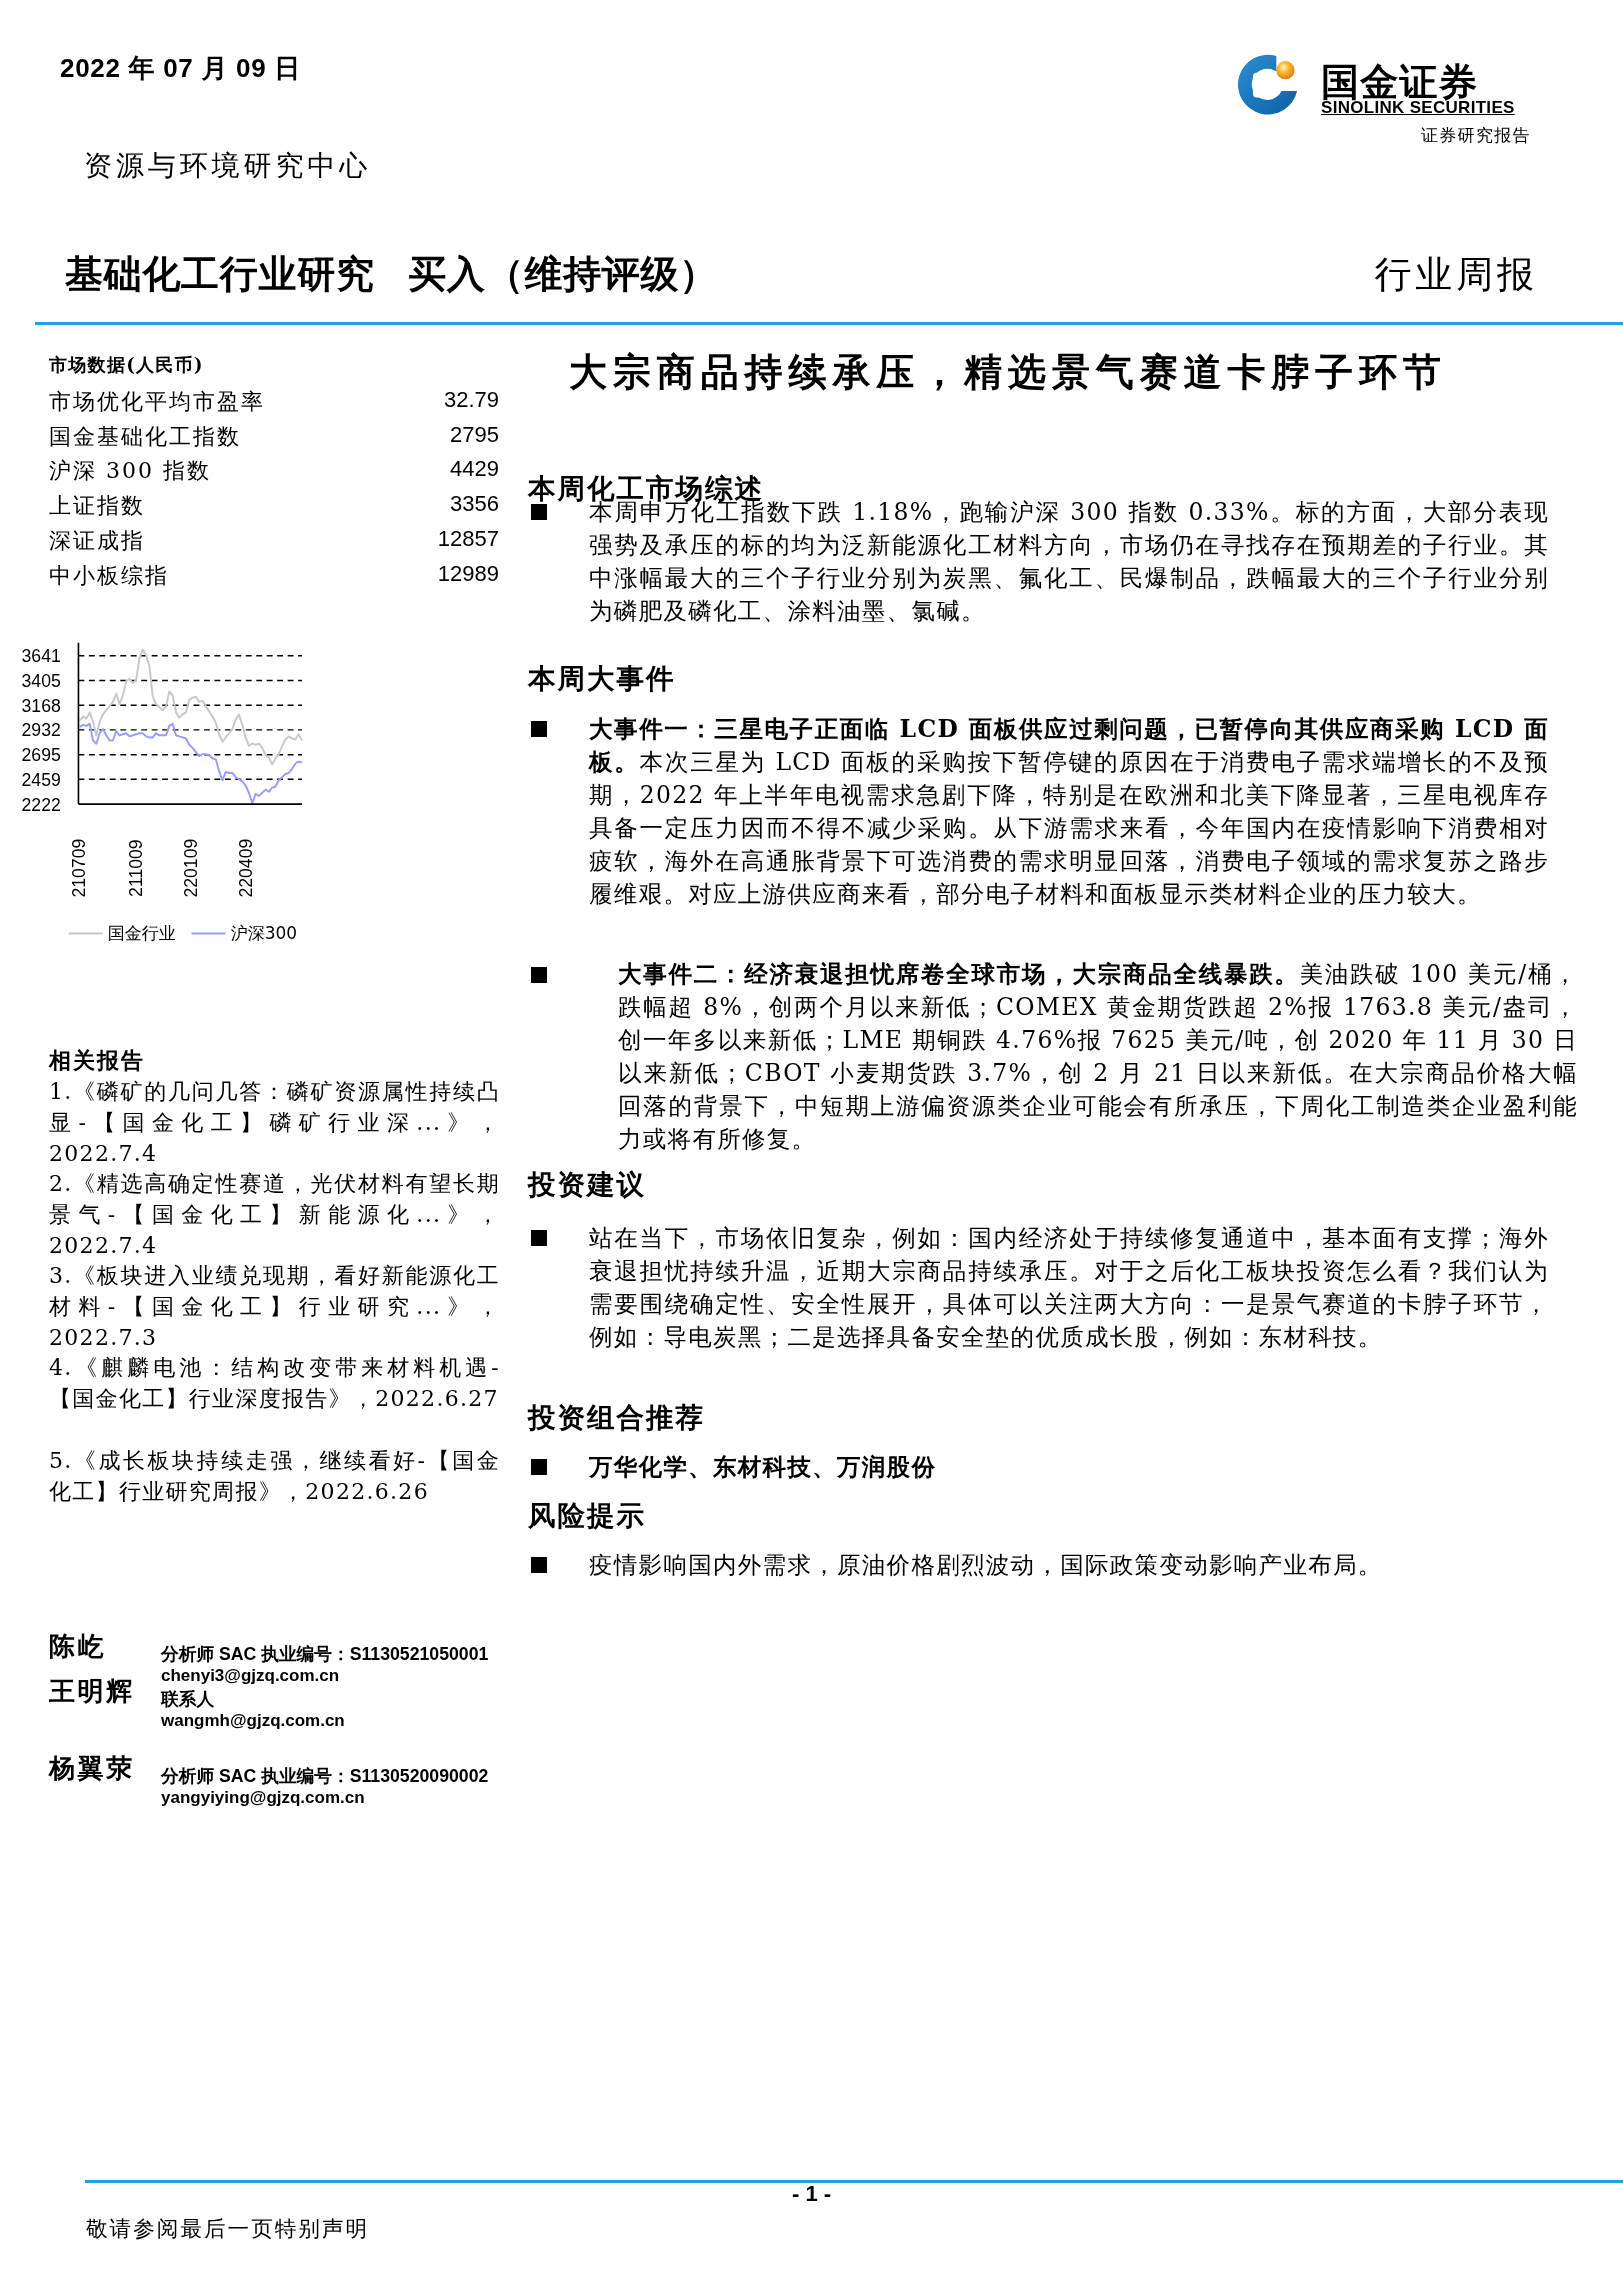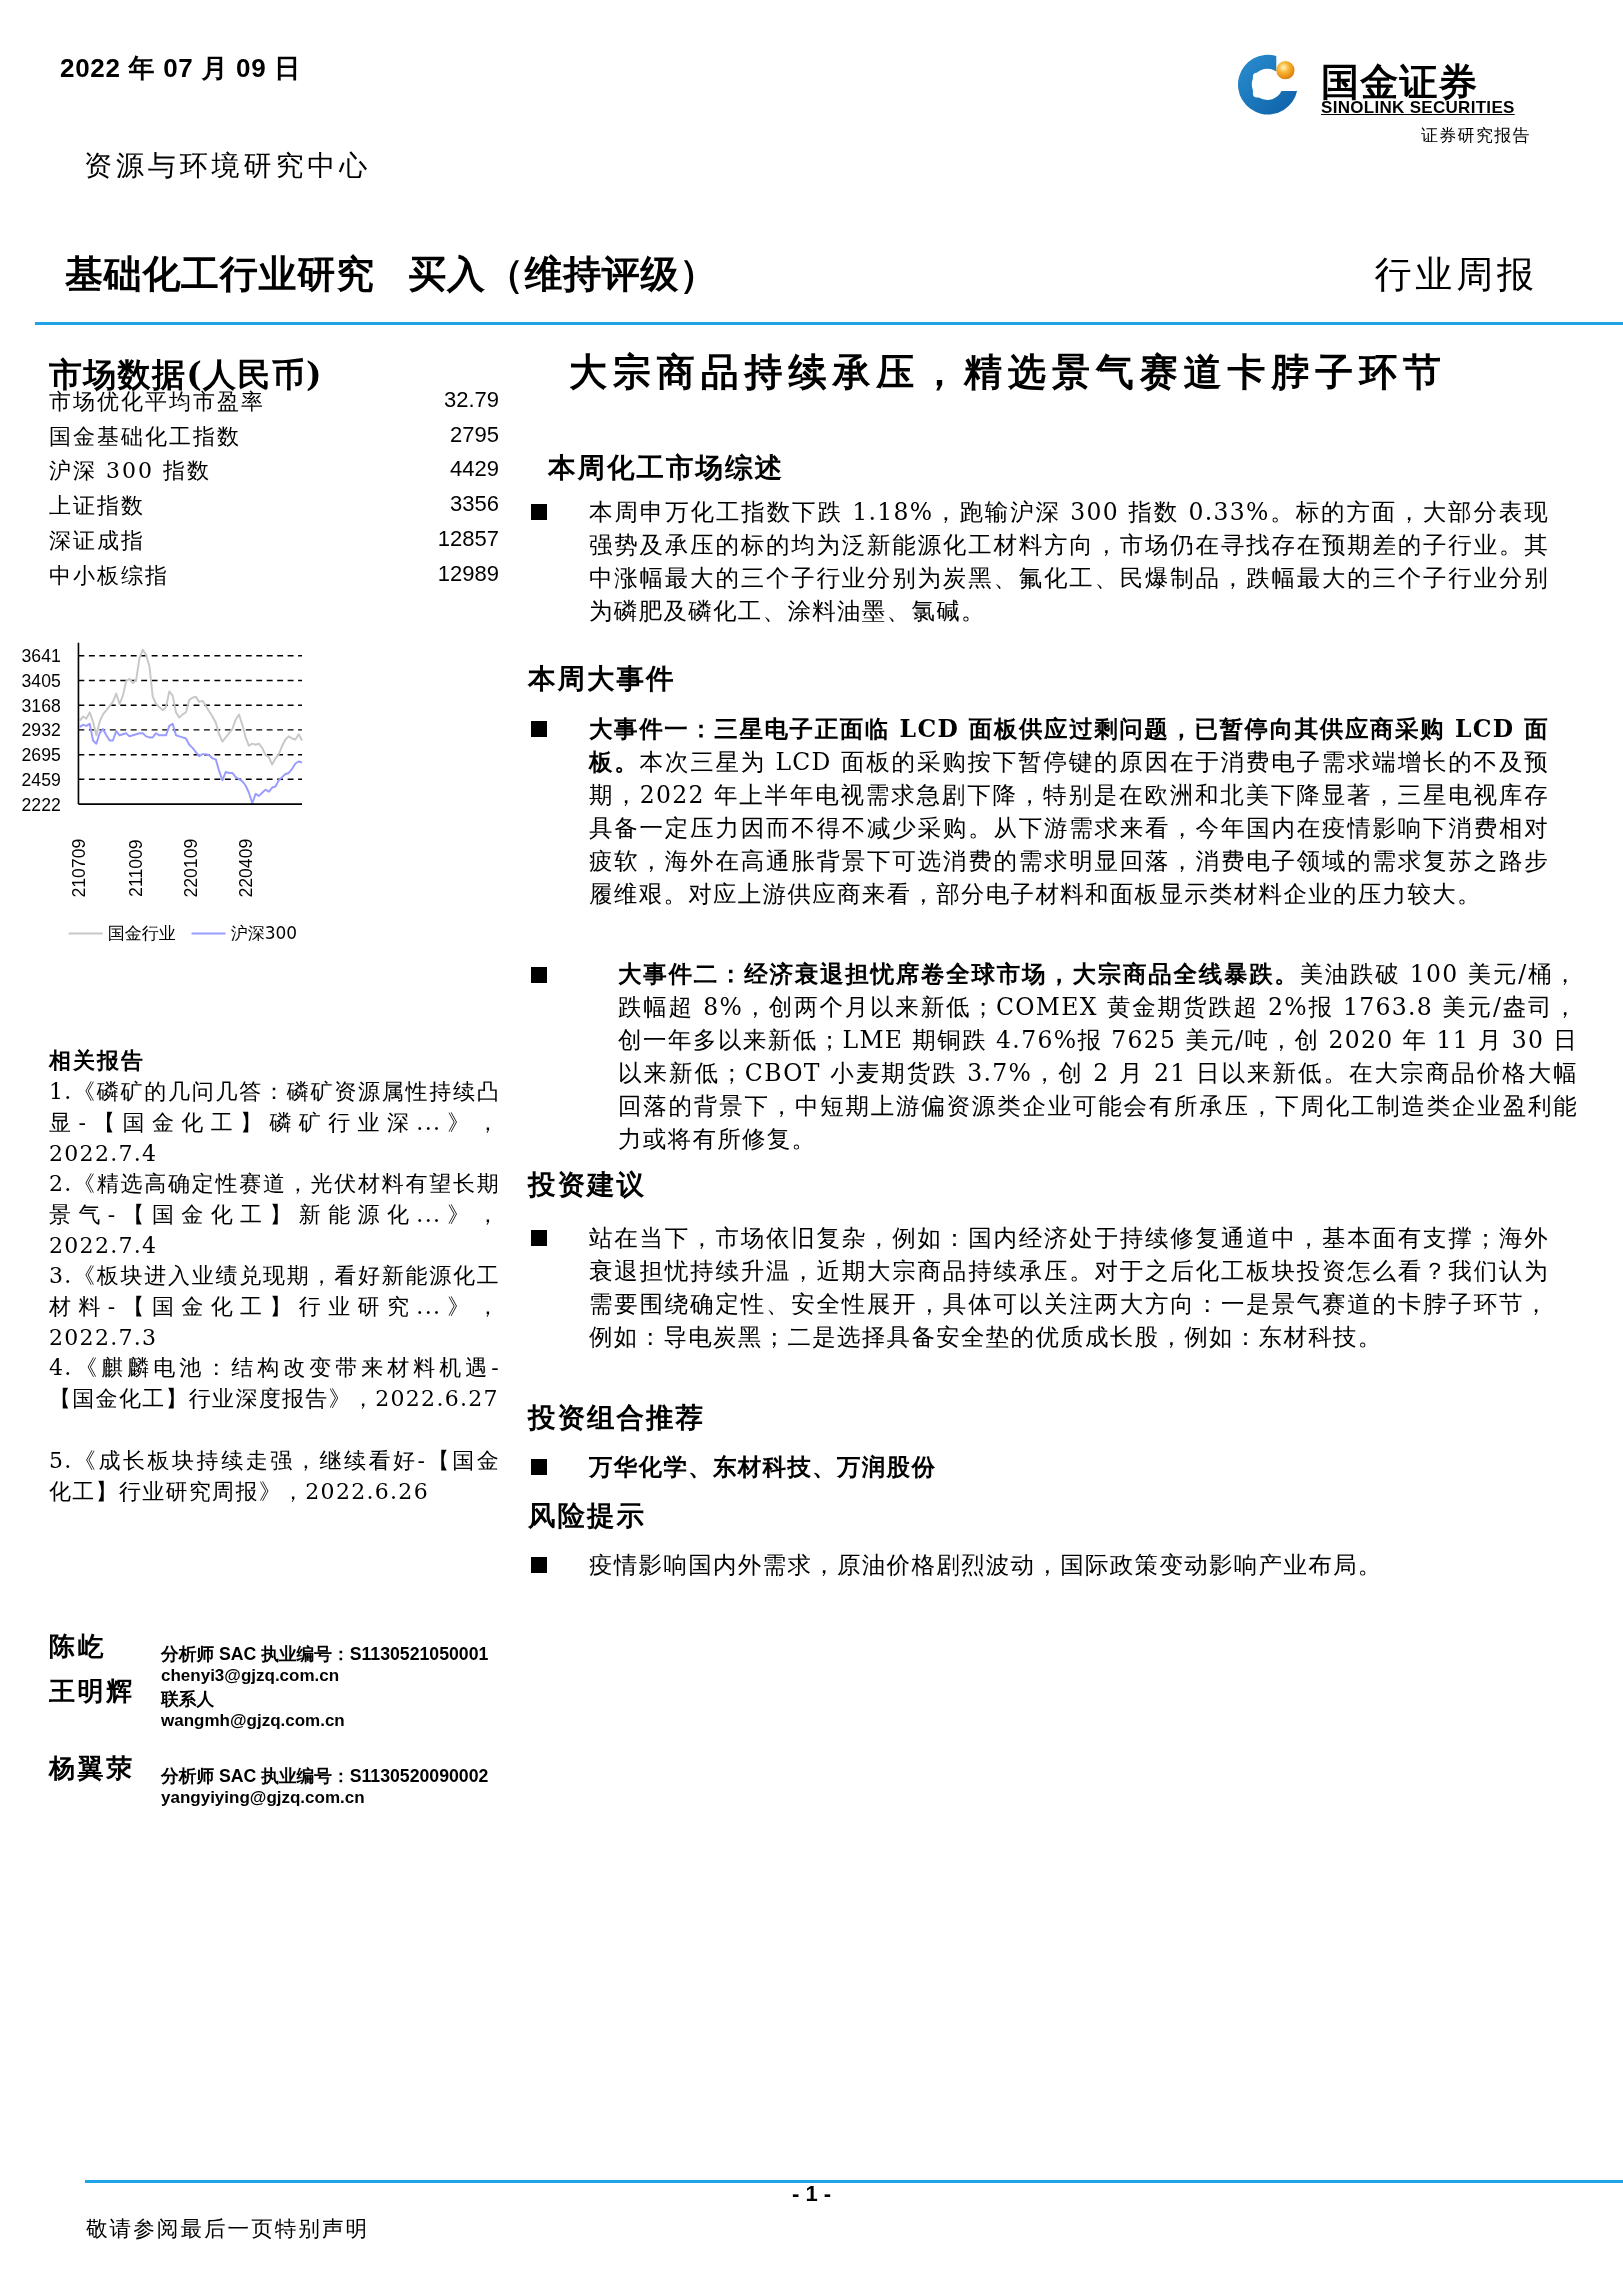--- a/index.html
+++ b/index.html
@@ -12,21 +12,21 @@
   #headline-left { left:65px; top:249px; font-size:38px; font-weight:bold; letter-spacing:0.7px; white-space:pre; }
   #report-type { right:85px; top:250px; font-size:37px; letter-spacing:3.9px; }
   .blue-rule { position:absolute; height:3.3px; background:#1ea4e6; }
   #logo { left:1236px; top:52px; width:327px; height:98px; }
   #logo-mark { position:absolute; left:0; top:0; width:65px; height:65px; }
   #logo-cn { position:absolute; left:85px; top:5.2px; font-size:38px; font-weight:bold; letter-spacing:1.3px; }
   #logo-en { position:absolute; left:85px; top:46px; font-size:17px; font-weight:bold; letter-spacing:0.3px;text-decoration:underline; }
   #logo-sub { position:absolute; left:185px; top:72px; font-size:17px; letter-spacing:1.3px; }
 
   
-  #market-title { left:49px; top:353px; font-size:33px; font-weight:bold; letter-spacing:1.3px; }
+  #market-title { left:49px; top:353px; font-size:18px; font-weight:bold; letter-spacing:1.3px; }
   .mrow { position:absolute; left:49px; width:450px; font-size:22px; height:34px; }
   .mrow .lab { position:absolute; left:0; letter-spacing:2px; }
   .mrow .val { position:absolute; right:0; font-family:"Liberation Sans", sans-serif; }
   #chart-svg { position:absolute; left:0; top:621px; width:523px; height:425px; }
   #related-title { left:49px; top:1046px; font-size:22px; font-weight:bold; letter-spacing:2px; }
   .rel { position:absolute; left:49px; width:451px; font-size:22px; line-height:31px; letter-spacing:1.3px; text-align:justify; text-align-last:left; }
   .analyst { position:absolute; left:49px; width:471px; height:78px; }
   .analyst .nm { position:absolute; left:0; top:0; font-size:26px; font-weight:bold; letter-spacing:2.6px; }
   .analyst .role { position:absolute; left:112px; top:13px; font-size:17.7px; font-weight:bold; }
   .analyst .mail { position:absolute; left:112px; top:37px; font-size:17px; font-weight:bold; }
@@ -163,21 +163,21 @@
     </div>
     <div class="analyst" style="top: 1751px;">
       <div class="nm serif">杨翼荥</div>
       <div class="role">分析师 SAC 执业编号：S1130520090002</div>
       <div class="mail">yangyiying@gjzq.com.cn</div>
     </div>
   </div>
 
 <div id="main-title" class="abs serif">大宗商品持续承压，精选景气赛道卡脖子环节</div>
 <div id="sections">
-    <div class="sec-h serif" style="top: 450px; margin-left: 20px;">本周化工市场综述</div>
+    <div class="sec-h serif" style="top: 471px;">本周化工市场综述</div>
     <div class="bullet" style="top: 504px;"></div>
     <div class="para serif" style="top: 496px;"><span>本周申万化工指数下跌 1.18%，跑输沪深 300 指数 0.33%。标的方面，大部分表现强势及承压的标的均为泛新能源化工材料方向，市场仍在寻找存在预期差的子行业。其中涨幅最大的三个子行业分别为炭黑、氟化工、民爆制品，跌幅最大的三个子行业分别为磷肥及磷化工、涂料油墨、氯碱。</span></div>
     <div class="sec-h serif" style="top: 661px;">本周大事件</div>
     <div class="bullet" style="top: 721px;"></div>
     <div class="para serif" style="top: 713px;"><b>大事件一：三星电子正面临 LCD 面板供应过剩问题，已暂停向其供应商采购 LCD 面板。</b><span>本次三星为 LCD 面板的采购按下暂停键的原因在于消费电子需求端增长的不及预期，2022 年上半年电视需求急剧下降，特别是在欧洲和北美下降显著，三星电视库存具备一定压力因而不得不减少采购。从下游需求来看，今年国内在疫情影响下消费相对疲软，海外在高通胀背景下可选消费的需求明显回落，消费电子领域的需求复苏之路步履维艰。对应上游供应商来看，部分电子材料和面板显示类材料企业的压力较大。</span></div>
     <div class="bullet" style="top: 967px;"></div>
     <div class="para serif" style="top: 958px; margin-left: 29px;"><b>大事件二：经济衰退担忧席卷全球市场，大宗商品全线暴跌。</b><span>美油跌破 100 美元/桶，跌幅超 8%，创两个月以来新低；COMEX 黄金期货跌超 2%报 1763.8 美元/盎司，创一年多以来新低；LME 期铜跌 4.76%报 7625 美元/吨，创 2020 年 11 月 30 日以来新低；CBOT 小麦期货跌 3.7%，创 2 月 21 日以来新低。在大宗商品价格大幅回落的背景下，中短期上游偏资源类企业可能会有所承压，下周化工制造类企业盈利能力或将有所修复。</span></div>
     <div class="sec-h serif" style="top: 1167px;">投资建议</div>
     <div class="bullet" style="top: 1230px;"></div>
     <div class="para serif" style="top: 1222px;"><span>站在当下，市场依旧复杂，例如：国内经济处于持续修复通道中，基本面有支撑；海外衰退担忧持续升温，近期大宗商品持续承压。对于之后化工板块投资怎么看？我们认为需要围绕确定性、安全性展开，具体可以关注两大方向：一是景气赛道的卡脖子环节，例如：导电炭黑；二是选择具备安全垫的优质成长股，例如：东材科技。</span></div>

